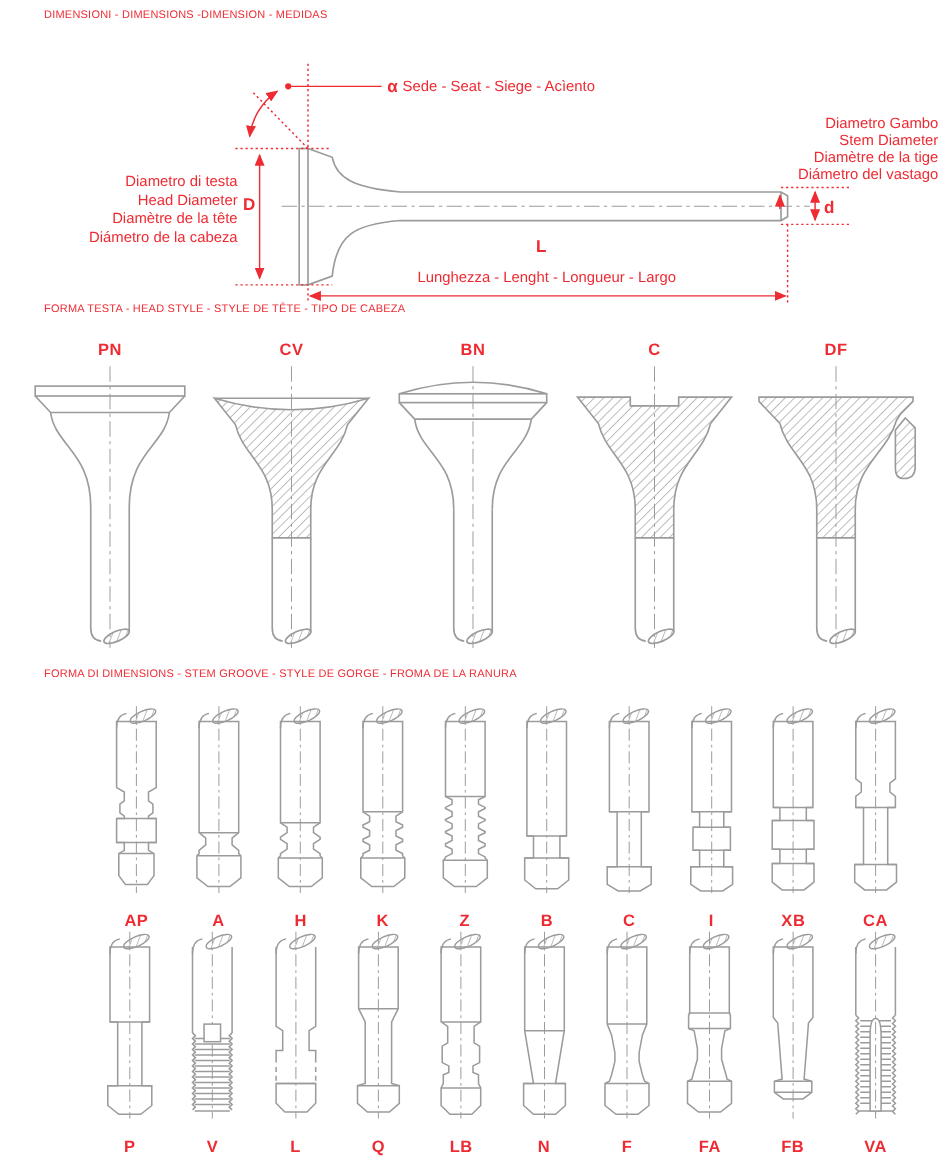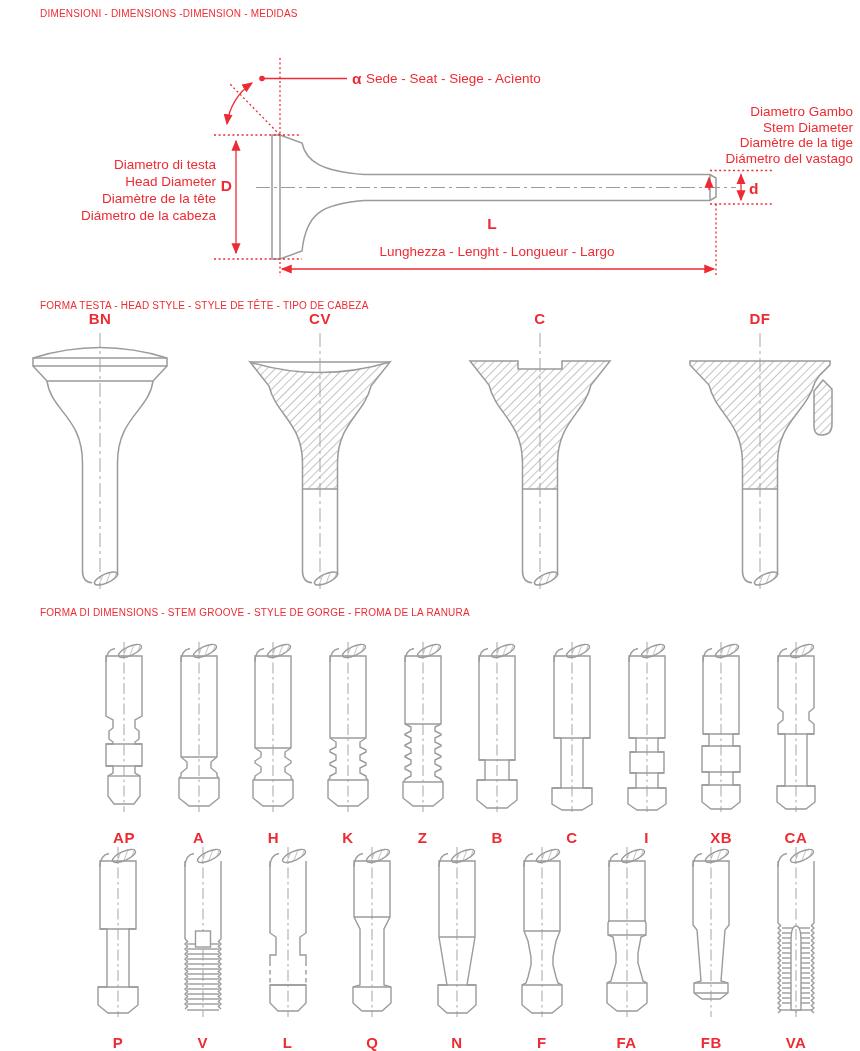--- a/index.html
+++ b/index.html
@@ -75,63 +75,86 @@
       <text x="853" y="88" fill="#ee2b33" text-anchor="end" font-size="13.5" font-family="Liberation Sans,sans-serif">Diametro Gambo</text>
       <text x="853" y="103.5" fill="#ee2b33" text-anchor="end" font-size="13.5" font-family="Liberation Sans,sans-serif">Stem Diameter</text>
       <text x="853" y="119" fill="#ee2b33" text-anchor="end" font-size="13.5" font-family="Liberation Sans,sans-serif">Diamètre de la tige</text>
       <text x="853" y="134.5" fill="#ee2b33" text-anchor="end" font-size="13.5" font-family="Liberation Sans,sans-serif">Diámetro del vastago</text>
       <text x="749" y="166" fill="#ee2b33" text-anchor="start" font-size="15.5" font-weight="bold" font-family="Liberation Sans,sans-serif">d</text>
       <text x="492" y="201" fill="#ee2b33" text-anchor="middle" font-size="15.5" font-weight="bold" font-family="Liberation Sans,sans-serif">L</text>
       <text x="497" y="228" fill="#ee2b33" text-anchor="middle" font-size="13.5" font-family="Liberation Sans,sans-serif">Lunghezza - Lenght - Longueur - Largo</text>
     </svg>
   </div>
 
-<div class="sec-title" style="top:300px">FORMA TESTA - HEAD STYLE - STYLE DE TÊTE - TIPO DE CABEZA</div>
+<div class="sec-title" style="top:276px">FORMA TESTA - HEAD STYLE - STYLE DE TÊTE - TIPO DE CABEZA</div>
 <div id="head-row" class="fig-row">
+    <div class="fig head-fig">
+      <div class="lbl">PN</div>
+      <svg width="168" height="262" viewBox="0 0 168 262">
+    <defs>
+          <pattern id="p2" patternUnits="userSpaceOnUse" width="6" height="6" patternTransform="rotate(45)">
+    <line x1="0" y1="0" x2="0" y2="6" stroke="#9b9b9b" stroke-width="1.2"></line>
+          </pattern>
+        </defs>
+    <line x1="84" y1="2" x2="84" y2="258" stroke="#9b9b9b" stroke-width=".9" stroke-dasharray="14 4 3 4"></line>
+    <g stroke="#9b9b9b" stroke-width="1.5">
+          <rect x="16" y="20" width="136" height="9" fill="none"></rect>
+       <path d="M16,29 L30,44 L138,44 L152,29" fill="none"></path>
+       <path d="M30,44 C34,74 66.5,80 66.5,130" fill="none"></path>
+       <path d="M138,44 C134,74 101.5,80 101.5,130" fill="none"></path>
+          <line x1="66.5" y1="130" x2="66.5" y2="240"></line>
+          <line x1="101.5" y1="130" x2="101.5" y2="244"></line>
+    <path d="M66.5,240 Q66.5,251 76,251.8" fill="none"></path>
+    <g transform="rotate(-24 90 247.5)">
+            <ellipse cx="90" cy="247.5" rx="12.5" ry="4.5" fill="url(#p2)"></ellipse>
+          </g>
+        </g>
+      </svg>
+    </div>
+    <div class="fig head-fig">
+      <div class="lbl">CV</div>
+      <svg width="168" height="262" viewBox="0 0 168 262">
+    <defs>
+          <pattern id="p4" patternUnits="userSpaceOnUse" width="6" height="6" patternTransform="rotate(45)">
+    <line x1="0" y1="0" x2="0" y2="6" stroke="#9b9b9b" stroke-width="1.2"></line>
+          </pattern>
+        </defs>
+    <line x1="84" y1="2" x2="84" y2="258" stroke="#9b9b9b" stroke-width=".9" stroke-dasharray="14 4 3 4"></line>
+    <g stroke="#9b9b9b" stroke-width="1.5">
+          <line x1="14" y1="31" x2="154" y2="31"></line>
+       <path d="M14,31 Q84,52 154,31 L135,55 C128,84 101.5,92 101.5,132 L101.5,158 L66.5,158 L66.5,132 C66.5,92 40,84 33,55 Z" fill="url(#p4)"></path>
+          <line x1="66.5" y1="158" x2="66.5" y2="240"></line>
+          <line x1="101.5" y1="158" x2="101.5" y2="244"></line>
+    <path d="M66.5,240 Q66.5,251 76,251.8" fill="none"></path>
+    <g transform="rotate(-24 90 247.5)">
+            <ellipse cx="90" cy="247.5" rx="12.5" ry="4.5" fill="url(#p4)"></ellipse>
+          </g>
+        </g>
+      </svg>
+    </div>
     <div class="fig head-fig">
       <div class="lbl">BN</div>
       <svg width="168" height="262" viewBox="0 0 168 262">
     <defs>
           <pattern id="p3" patternUnits="userSpaceOnUse" width="6" height="6" patternTransform="rotate(45)">
     <line x1="0" y1="0" x2="0" y2="6" stroke="#9b9b9b" stroke-width="1.2"></line>
           </pattern>
         </defs>
     <line x1="84" y1="2" x2="84" y2="258" stroke="#9b9b9b" stroke-width=".9" stroke-dasharray="14 4 3 4"></line>
     <g stroke="#9b9b9b" stroke-width="1.5">
           <path d="M17,27 Q84,6 151,27" fill="none"></path>
        <rect x="17" y="27" width="134" height="8" fill="none"></rect>
        <path d="M17,35 L31,50 L137,50 L151,35" fill="none"></path>
        <path d="M31,50 C35,80 66.5,86 66.5,132" fill="none"></path>
        <path d="M137,50 C133,80 101.5,86 101.5,132" fill="none"></path>
           <line x1="66.5" y1="132" x2="66.5" y2="240"></line>
           <line x1="101.5" y1="132" x2="101.5" y2="244"></line>
     <path d="M66.5,240 Q66.5,251 76,251.8" fill="none"></path>
     <g transform="rotate(-24 90 247.5)">
             <ellipse cx="90" cy="247.5" rx="12.5" ry="4.5" fill="url(#p3)"></ellipse>
-          </g>
-        </g>
-      </svg>
-    </div>
-    <div class="fig head-fig">
-      <div class="lbl">CV</div>
-      <svg width="168" height="262" viewBox="0 0 168 262">
-    <defs>
-          <pattern id="p4" patternUnits="userSpaceOnUse" width="6" height="6" patternTransform="rotate(45)">
-    <line x1="0" y1="0" x2="0" y2="6" stroke="#9b9b9b" stroke-width="1.2"></line>
-          </pattern>
-        </defs>
-    <line x1="84" y1="2" x2="84" y2="258" stroke="#9b9b9b" stroke-width=".9" stroke-dasharray="14 4 3 4"></line>
-    <g stroke="#9b9b9b" stroke-width="1.5">
-          <line x1="14" y1="31" x2="154" y2="31"></line>
-       <path d="M14,31 Q84,52 154,31 L135,55 C128,84 101.5,92 101.5,132 L101.5,158 L66.5,158 L66.5,132 C66.5,92 40,84 33,55 Z" fill="url(#p4)"></path>
-          <line x1="66.5" y1="158" x2="66.5" y2="240"></line>
-          <line x1="101.5" y1="158" x2="101.5" y2="244"></line>
-    <path d="M66.5,240 Q66.5,251 76,251.8" fill="none"></path>
-    <g transform="rotate(-24 90 247.5)">
-            <ellipse cx="90" cy="247.5" rx="12.5" ry="4.5" fill="url(#p4)"></ellipse>
           </g>
         </g>
       </svg>
     </div>
     <div class="fig head-fig">
       <div class="lbl">C</div>
       <svg width="168" height="262" viewBox="0 0 168 262">
     <defs>
           <pattern id="p5" patternUnits="userSpaceOnUse" width="6" height="6" patternTransform="rotate(45)">
     <line x1="0" y1="0" x2="0" y2="6" stroke="#9b9b9b" stroke-width="1.2"></line>
@@ -500,20 +523,42 @@
           <line x1="5" y1="142" x2="43" y2="142"></line>
         </g>
         <g stroke="#9b9b9b" stroke-width="1.3">
           <path d="M6,22 Q6,10 15,8.5" fill="none"></path>
   <g transform="rotate(-24 30 11)">
             <ellipse cx="30" cy="11" rx="12.5" ry="4.5" fill="url(#p20)"></ellipse>
           </g>
         </g>
       </svg>
       <div class="lbl">Q</div>
+    </div>
+    <div class="fig stem-fig">
+      <svg width="48" height="172" viewBox="0 0 48 172">
+        <defs>
+          <pattern id="p22" patternUnits="userSpaceOnUse" width="6" height="6" patternTransform="rotate(45)">
+    <line x1="0" y1="0" x2="0" y2="6" stroke="#9b9b9b" stroke-width="1.2"></line>
+          </pattern>
+        </defs>
+        <line x1="24" y1="2" x2="24" y2="172" stroke="#9b9b9b" stroke-width=".9" stroke-dasharray="11 3.5 2.5 3.5"></line>
+        <g stroke="#9b9b9b" stroke-width="1.4">
+          <path d="M6,16 L6,84 L12,88 L12,103 L7,106 L7,121 L13,124 L13,130 L8,132 L8,140 L6,144 L6,160 L14,168 L34,168 L42,160 L42,144 L40,140 L40,132 L35,130 L35,124 L41,121 L41,106 L36,103 L36,88 L42,84 L42,16 Z" fill="none"></path>
+          <line x1="6" y1="84" x2="42" y2="84"></line>
+          <line x1="6" y1="144" x2="42" y2="144"></line>
+        </g>
+        <g stroke="#9b9b9b" stroke-width="1.3">
+          <path d="M6,22 Q6,10 15,8.5" fill="none"></path>
+  <g transform="rotate(-24 30 11)">
+            <ellipse cx="30" cy="11" rx="12.5" ry="4.5" fill="url(#p22)"></ellipse>
+          </g>
+        </g>
+      </svg>
+      <div class="lbl">LB</div>
     </div>
     <div class="fig stem-fig">
       <svg width="48" height="172" viewBox="0 0 48 172">
         <defs>
           <pattern id="p23" patternUnits="userSpaceOnUse" width="6" height="6" patternTransform="rotate(45)">
     <line x1="0" y1="0" x2="0" y2="6" stroke="#9b9b9b" stroke-width="1.2"></line>
           </pattern>
         </defs>
         <line x1="24" y1="2" x2="24" y2="172" stroke="#9b9b9b" stroke-width=".9" stroke-dasharray="11 3.5 2.5 3.5"></line>
         <g stroke="#9b9b9b" stroke-width="1.4">

